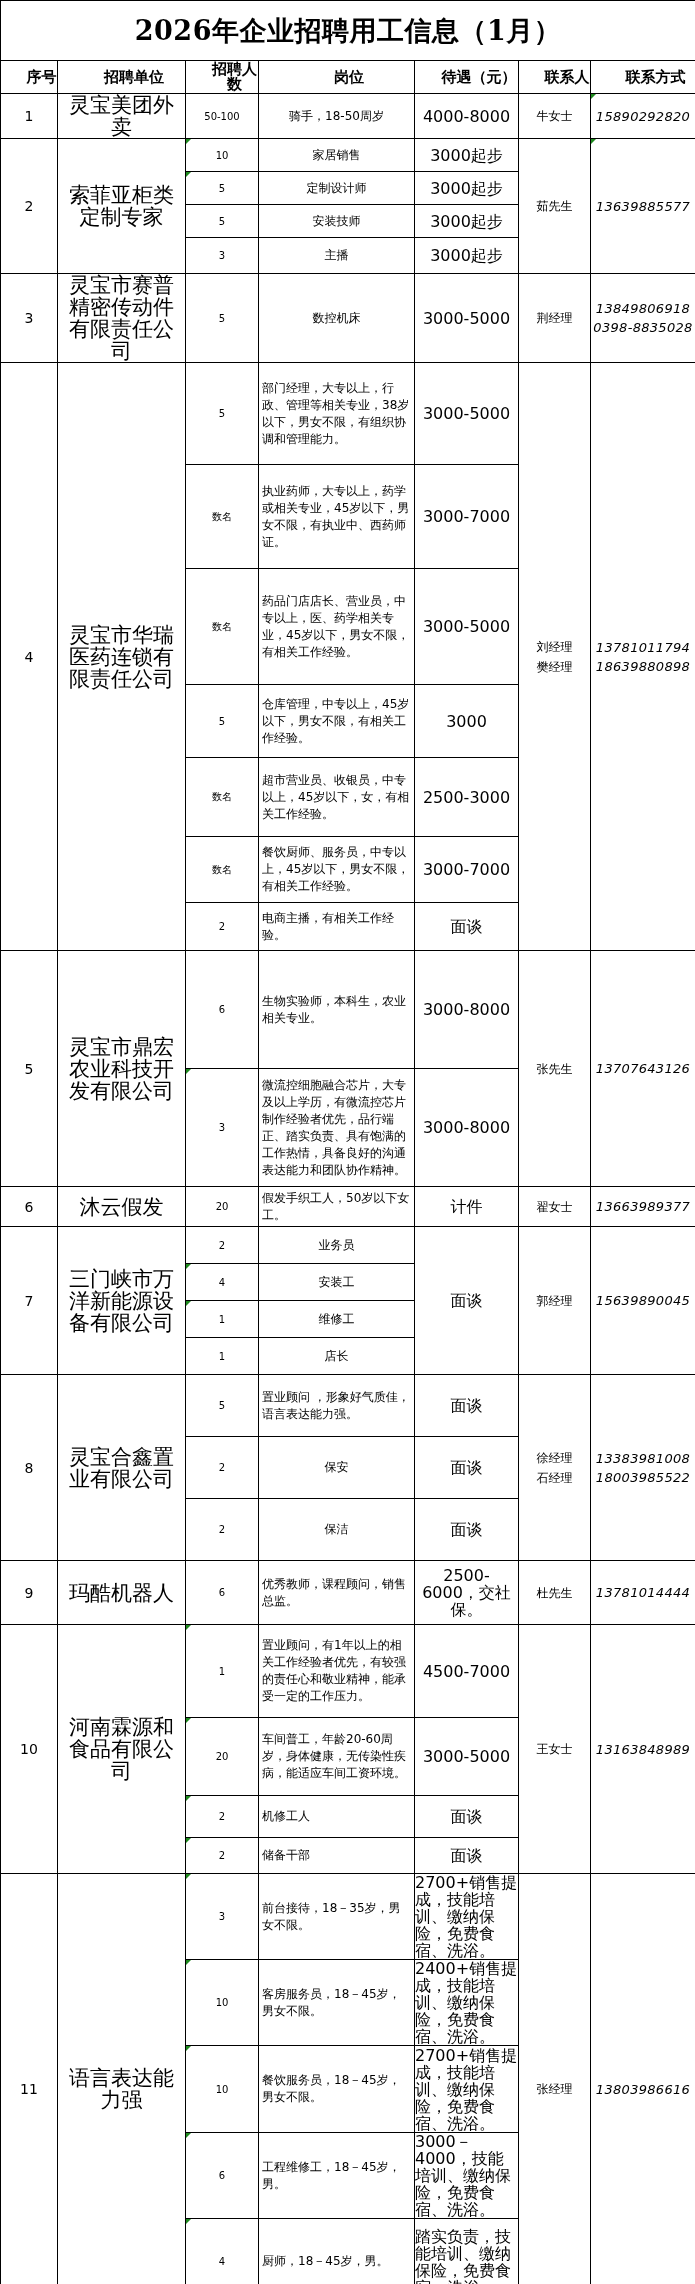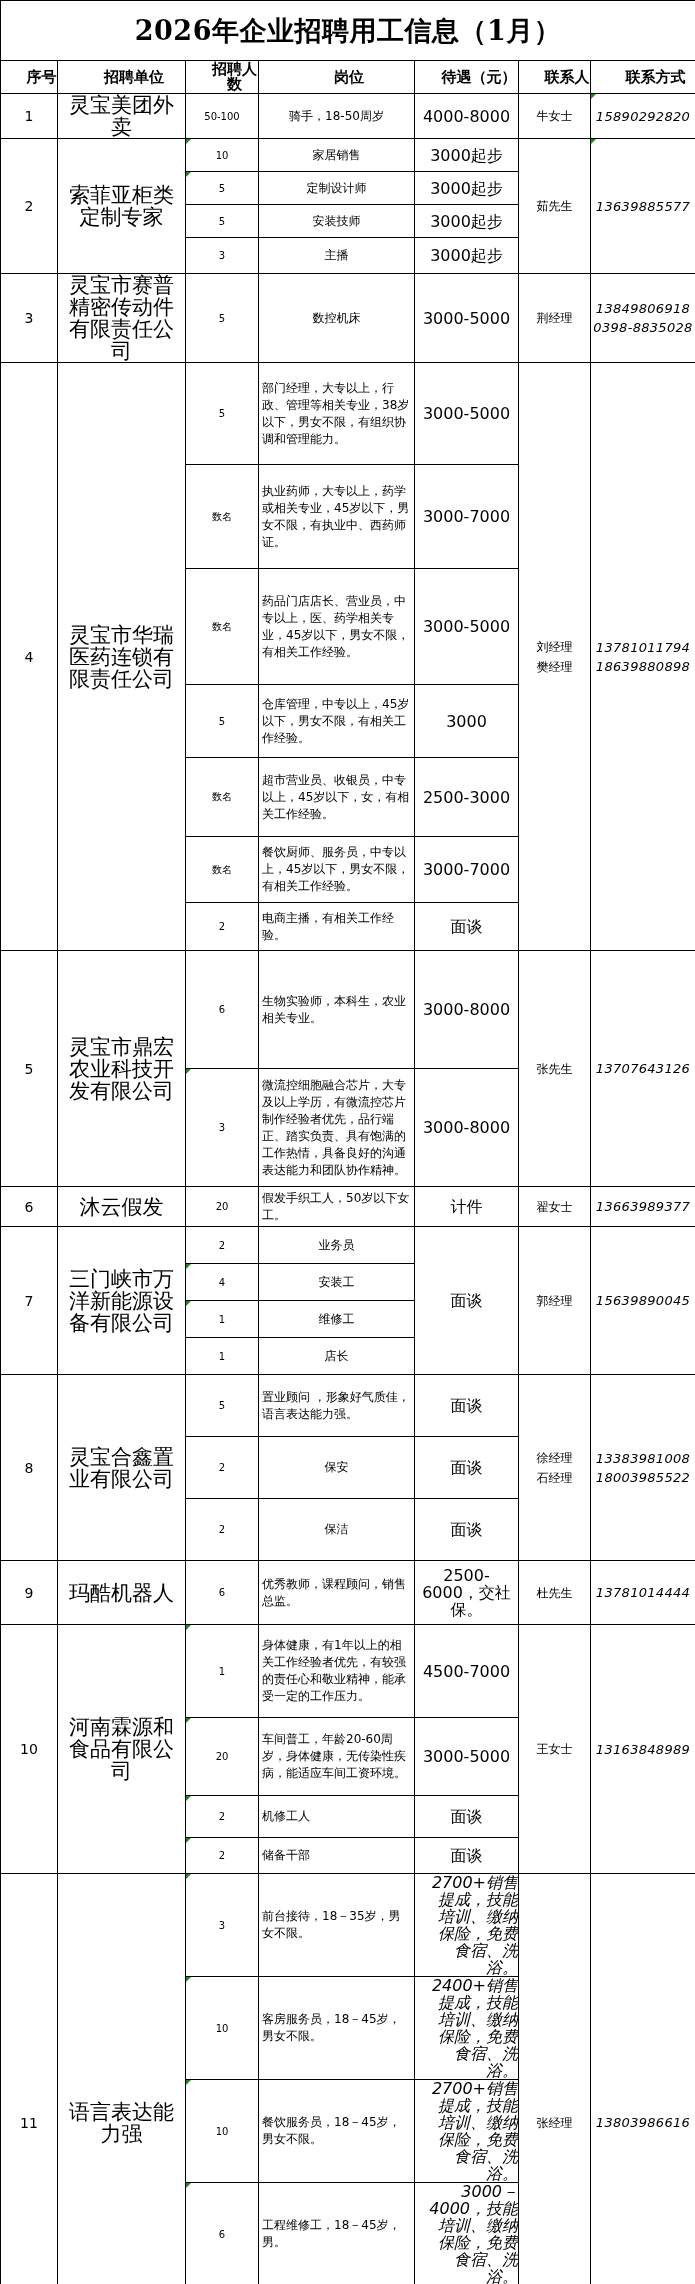--- a/index.html
+++ b/index.html
@@ -7,21 +7,21 @@
   table { border-collapse: collapse; table-layout: fixed; width: 695px; }
   td, th { border: 1.5px solid #000; padding: 0; text-align: center; vertical-align: middle; overflow: hidden; position: relative; }
   .title { font-family: "DejaVu Serif", serif; font-size: 27px; font-weight: bold; height: 58px; letter-spacing: 0.5px; }
   th { font-size: 15px; font-weight: bold; line-height: 15px; padding-left: 25px; }
   .seq { font-size: 14px; }
   .company { font-size: 21px; line-height: 22px; padding: 0 6px; }
   .count { font-size: 10px; }
   .pos { font-size: 12px; line-height: 17px; }
   .pos.left { text-align: left; padding-left: 3px; padding-right: 2px; }
   .sal { font-size: 16px; line-height: 17px; }
-  .sal.left { text-align: right; padding-left: 11px; font-style: italic; }
+  .sal.left { text-align: left; padding-left: 0; }
   .contact { font-size: 12px; line-height: 20px; }
   .phone { font-size: 13px; line-height: 19px; letter-spacing: 0.3px; font-style: italic; }
   .flag::before { content: ""; position: absolute; left: 0; top: 0; width: 0; height: 0; border-top: 5px solid #1e8a1e; border-right: 5px solid transparent; }
   .multiline { white-space: pre-line; }
 </style>
 </head>
 <body>
 
 <table>
   <colgroup>
@@ -211,21 +211,21 @@
     <td class="pos left">优秀教师，课程顾问，销售总监。</td>
     <td class="sal">2500-6000，交社保。</td>
     <td class="contact">杜先生</td>
     <td class="phone">13781014444</td>
   </tr>
 
   <tr style="height:93px">
     <td rowspan="4" class="seq">10</td>
     <td rowspan="4" class="company">河南霖源和食品有限公司</td>
     <td class="count flag">1</td>
-    <td class="pos left">身体健康，有1年以上的相关工作经验者优先，有较强的责任心和敬业精神，能承受一定的工作压力。</td>
+    <td class="pos left">置业顾问，有1年以上的相关工作经验者优先，有较强的责任心和敬业精神，能承受一定的工作压力。</td>
     <td class="sal">4500-7000</td>
     <td rowspan="4" class="contact">王女士</td>
     <td rowspan="4" class="phone">13163848989</td>
   </tr>
   <tr style="height:78px">
     <td class="count flag">20</td>
     <td class="pos left">车间普工，年龄20-60周岁，身体健康，无传染性疾病，能适应车间工资环境。</td>
     <td class="sal">3000-5000</td>
   </tr>
   <tr style="height:42px">

